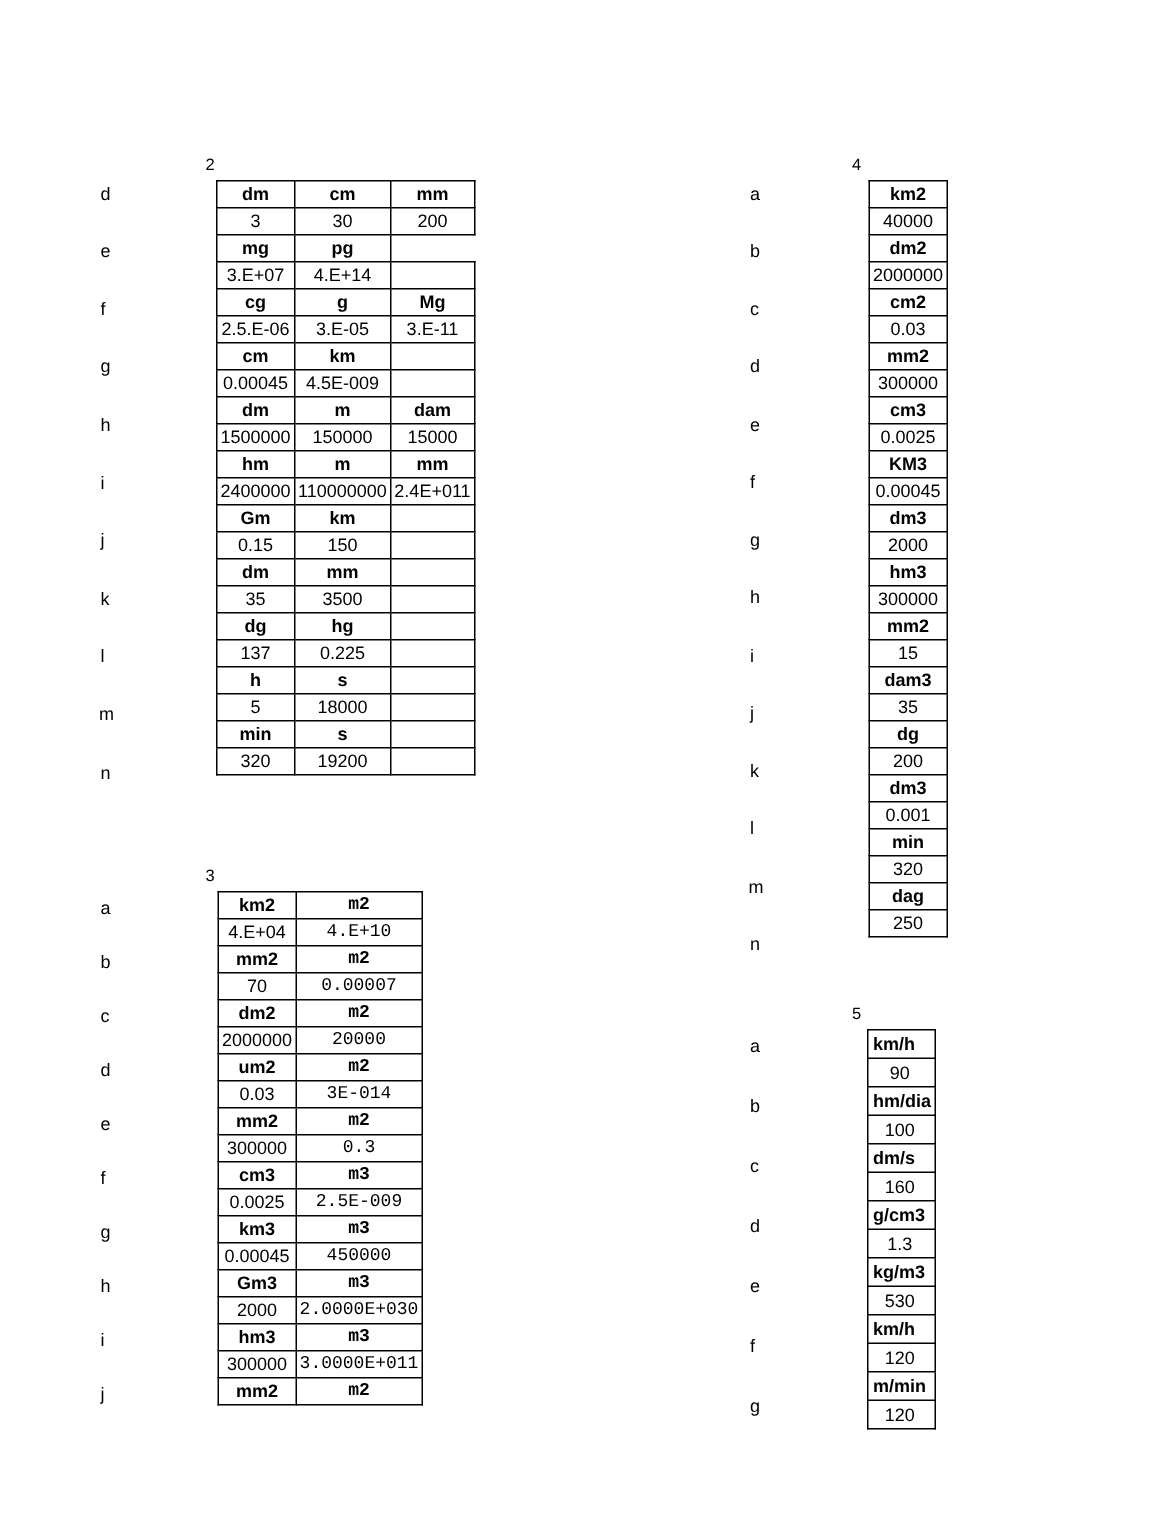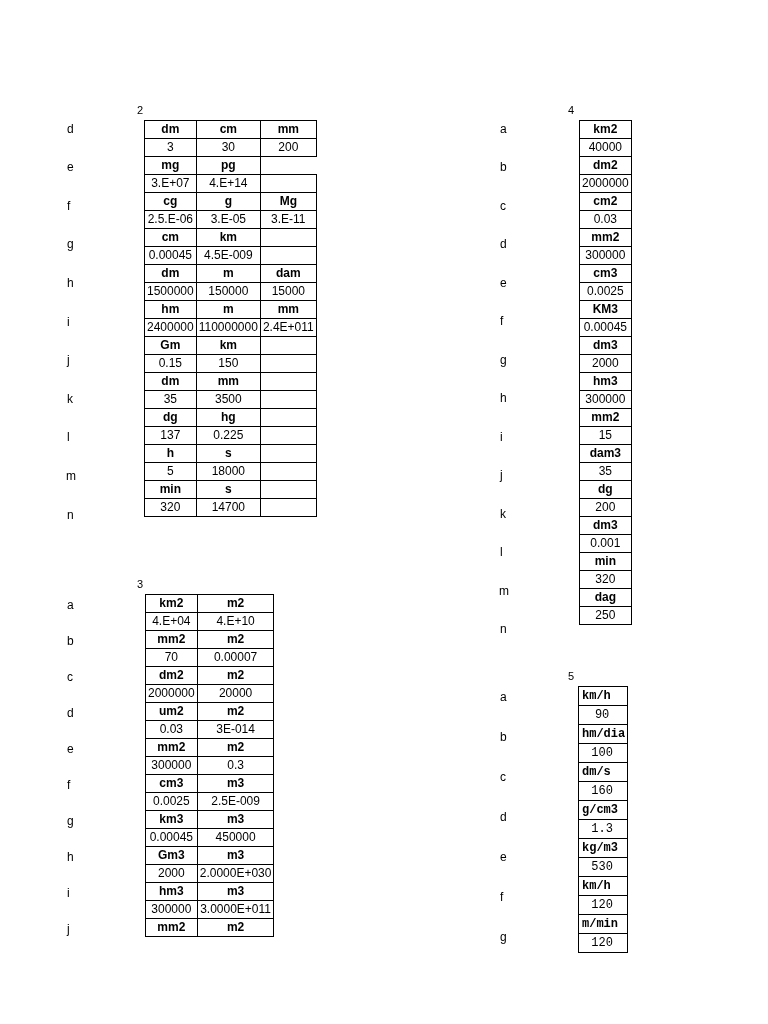--- a/index.html
+++ b/index.html
@@ -58,30 +58,30 @@
   
   #sec2 { left: 137px; top: 104px; }
   #sec2 .sec-num { left: 0; top: 0; }
   #sec2 table.t { position: absolute; left: 7px; top: 16px; }
   #sec2 table.t td { width: 90px; }
   
   #sec3 { left: 137px; top: 578px; }
   #sec3 .sec-num { left: 0; top: 0; }
   #sec3 table.t { position: absolute; left: 8px; top: 16px; }
   #sec3 table.t td { width: 84px; }
-  #sec3 table.t td.w2 { width: 103px; }
+  #sec3 table.t td.w2 { width: 103px; font-family: Liberation Mono, monospace; }
   
   #sec4 { left: 568px; top: 104px; }
   #sec4 .sec-num { left: 0; top: 0; }
   #sec4 table.t { position: absolute; left: 11px; top: 16px; }
   #sec4 table.t td { width: 84px; }
   
   #sec5 { left: 568px; top: 670px; }
   #sec5 .sec-num { left: 0; top: 0; }
-  #sec5 table.t { position: absolute; left: 10px; top: 16px; font-family: Liberation Mono, monospace; }
+  #sec5 table.t { position: absolute; left: 10px; top: 16px; }
   #sec5 table.t td { width: 84px; height: 19px; }
   #sec5 table.t td.hdr { text-align: left; padding-left: 3px; font-weight: bold; }
   #sec5 table.t td.val { text-align: center; padding-right: 4px; }
   .letters { position: absolute; }
   .letters span {
     position: absolute;
     font-size: 12px;
   }
 </style>
 </head>
@@ -206,21 +206,21 @@
         <td>18000</td>
         <td></td>
       </tr>
       <tr>
         <td class="hdr">min</td>
         <td class="hdr">s</td>
         <td></td>
       </tr>
       <tr>
         <td>320</td>
-        <td>14700</td>
+        <td>19200</td>
         <td></td>
       </tr>
     </tbody>
       </table>
   </div>
 
   <div class="block" id="sec3">
     <div class="sec-num">3</div>
     <div class="letters">
       <span class="lbl" style="left:-70px; top:20px;">a</span>

